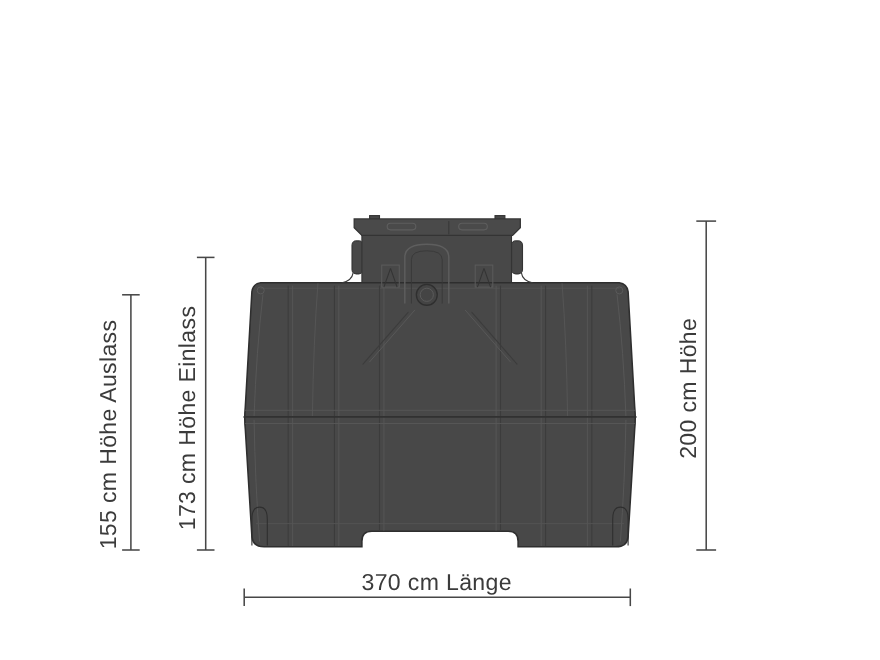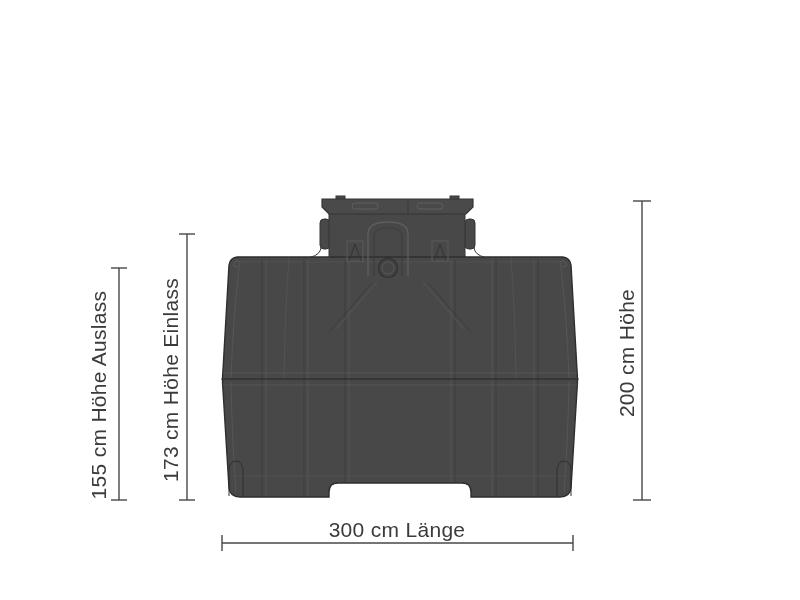--- a/index.html
+++ b/index.html
@@ -150,14 +150,14 @@
       </g>
     </g>
   </svg>
 
   <div class="dim-label vert" style="left:-51px; top:382px;">155 cm Höhe Auslass</div>
 
   <div class="dim-label vert" style="left:21px; top:367px;">173 cm Höhe Einlass</div>
 
   <div class="dim-label vert" style="left:477px; top:340px;">200 cm Höhe</div>
 
-  <div class="dim-label" style="left:247px; top:517px;">300 cm Länge</div>
+  <div class="dim-label" style="left:247px; top:517px;">370 cm Länge</div>
 </div>
 
 </body></html>

